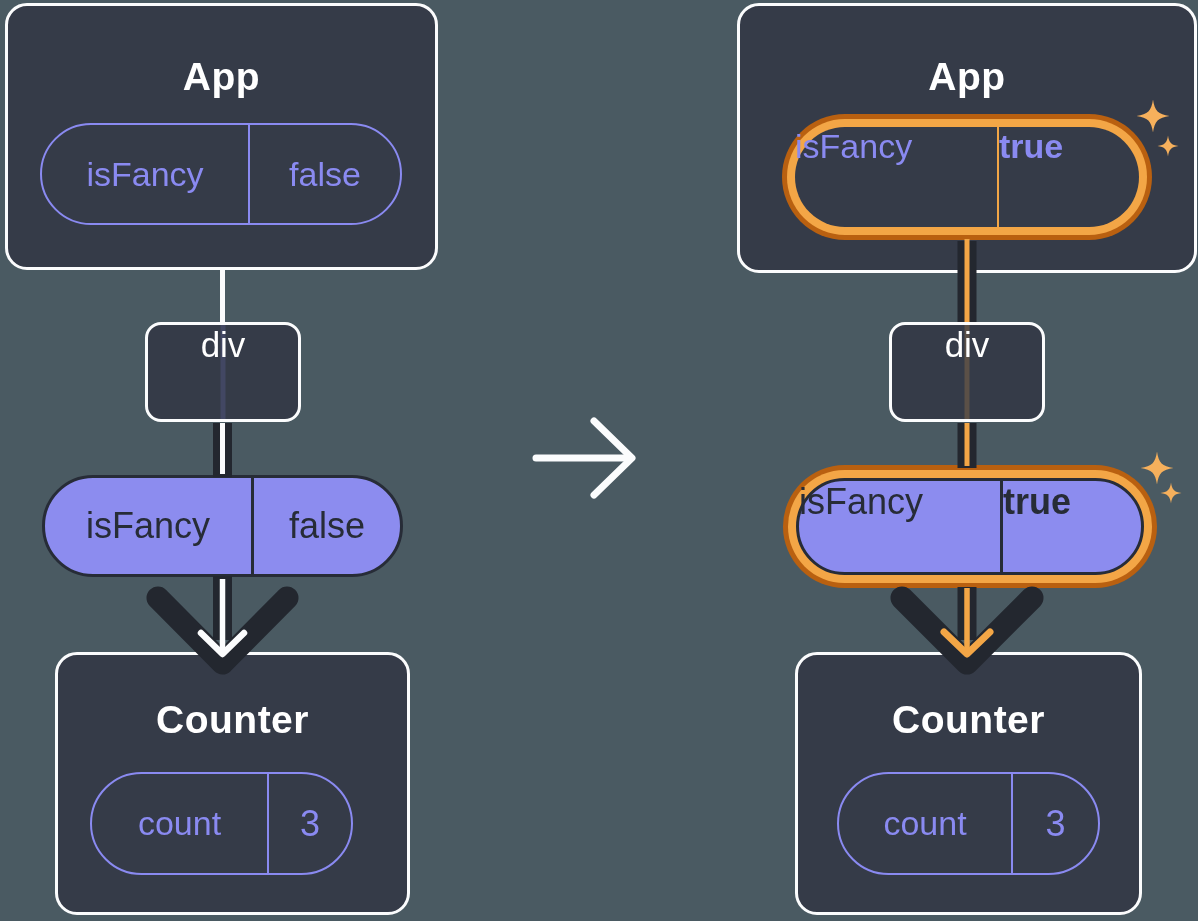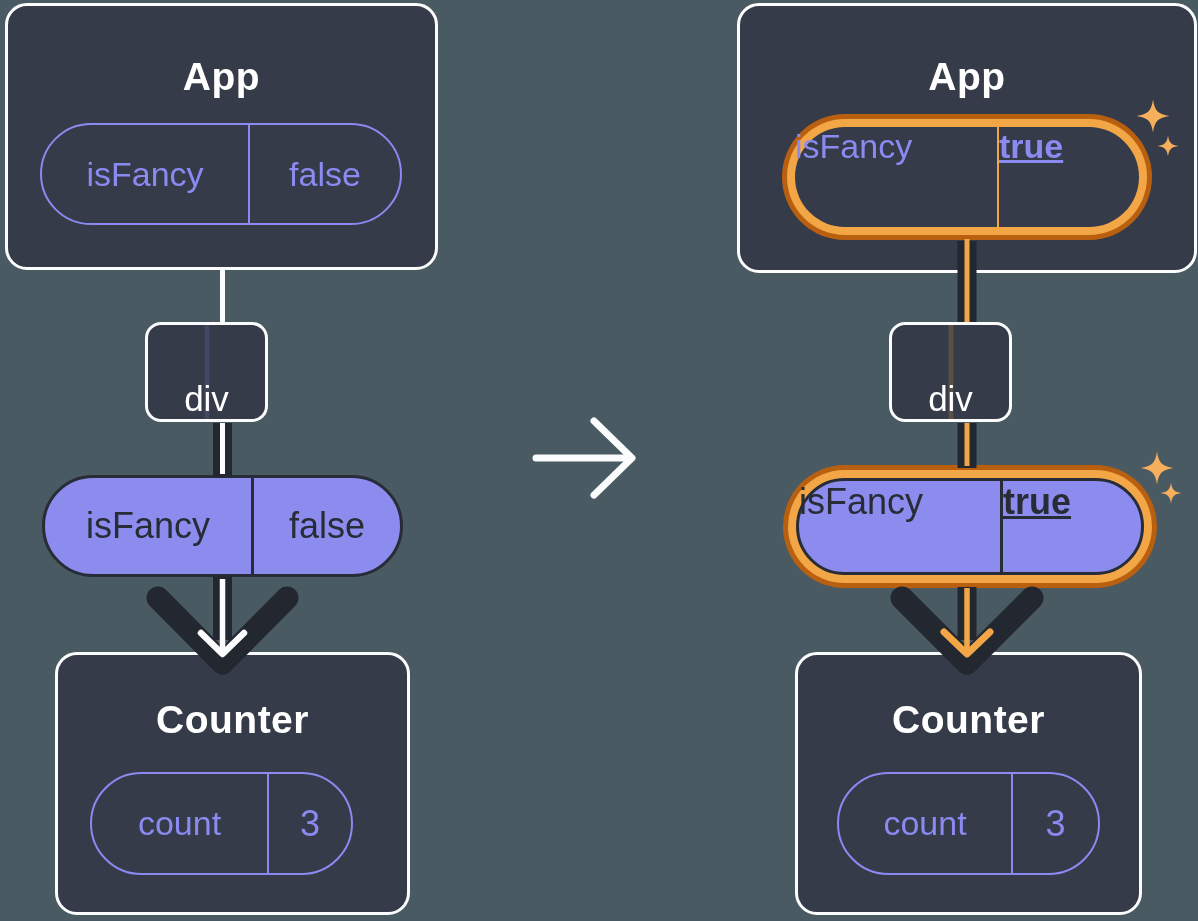--- a/index.html
+++ b/index.html
@@ -22,23 +22,23 @@
     color:#FFFFFF;font-size:39px;font-weight:700;letter-spacing:0.5px;
   }
   .app-left{left:5px;top:3px;width:433px;height:267px;}
   .app-left .card-title{padding-top:49px;}
   .app-right{left:737px;top:3px;width:460px;height:270px;}
   .app-right .card-title{padding-top:49px;}
   .counter-left{left:55px;top:652px;width:355px;height:263px;}
   .counter-right{left:795px;top:652px;width:347px;height:263px;}
   .counter-left .card-title,.counter-right .card-title{padding-top:43px;}
   .div-card{
-    position:absolute;top:322px;width:123px;height:100px;
+    position:absolute;top:322px;width:156px;height:100px;
     background:#353B48;border:3.5px solid #FBFCFD;border-radius:16px;
-    box-sizing:border-box;display:flex;justify-content:center;align-items:flex-end;
+    box-sizing:border-box;display:flex;justify-content:center;align-items:flex-start;
   }
   .div-left{left:145px;}
   .div-right{left:889px;}
   .div-label{color:#FFFFFF;font-size:35px;font-weight:500;position:relative;z-index:2;}
   .pass-stripe{
     position:absolute;left:50%;top:0;bottom:0;width:5px;
     transform:translateX(-50%);z-index:1;
   }
   .stripe-purple{background:rgba(138,138,241,0.16);}
   .stripe-orange{background:rgba(243,166,70,0.20);}
@@ -50,21 +50,21 @@
   }
   .pill .seg{
     display:flex;justify-content:center;align-items:center;box-sizing:border-box;
   }
   .outline-pill{border:2.5px solid #8A8AF1;color:#8A8AF1;}
   .outline-pill .seg-value{border-left:2.5px solid #8A8AF1;}
   .filled-pill{background:#8C8CEF;border:3px solid #272C37;color:#272C37;}
   .filled-pill .seg-value{border-left:3px solid #272C37;}
   .pill-text{font-size:34px;}
   .pill-text-lg{font-size:36px;}
-  .bold{font-weight:700;text-decoration:underline;}
+  .bold{font-weight:700;}
 
   .app-prop-left{left:40px;top:123px;width:362px;height:102px;}
   .app-prop-left .seg-name{width:206px;}
   .app-prop-left .seg-value{flex:1;}
 
   .passed-left{left:42px;top:475px;width:361px;height:102px;border-radius:51px;}
   .passed-left .seg-name{width:206px;}
   .passed-left .seg-value{flex:1;}
 
   .count-pill-l{left:90px;top:772px;width:263px;height:103px;}

